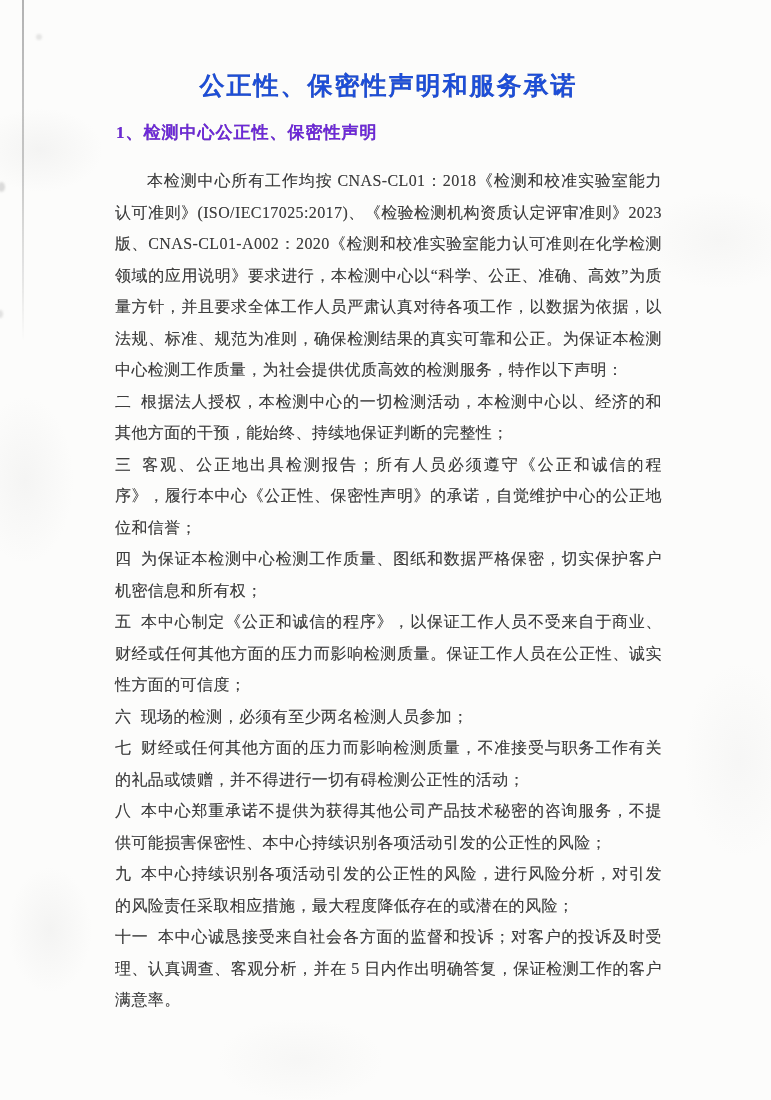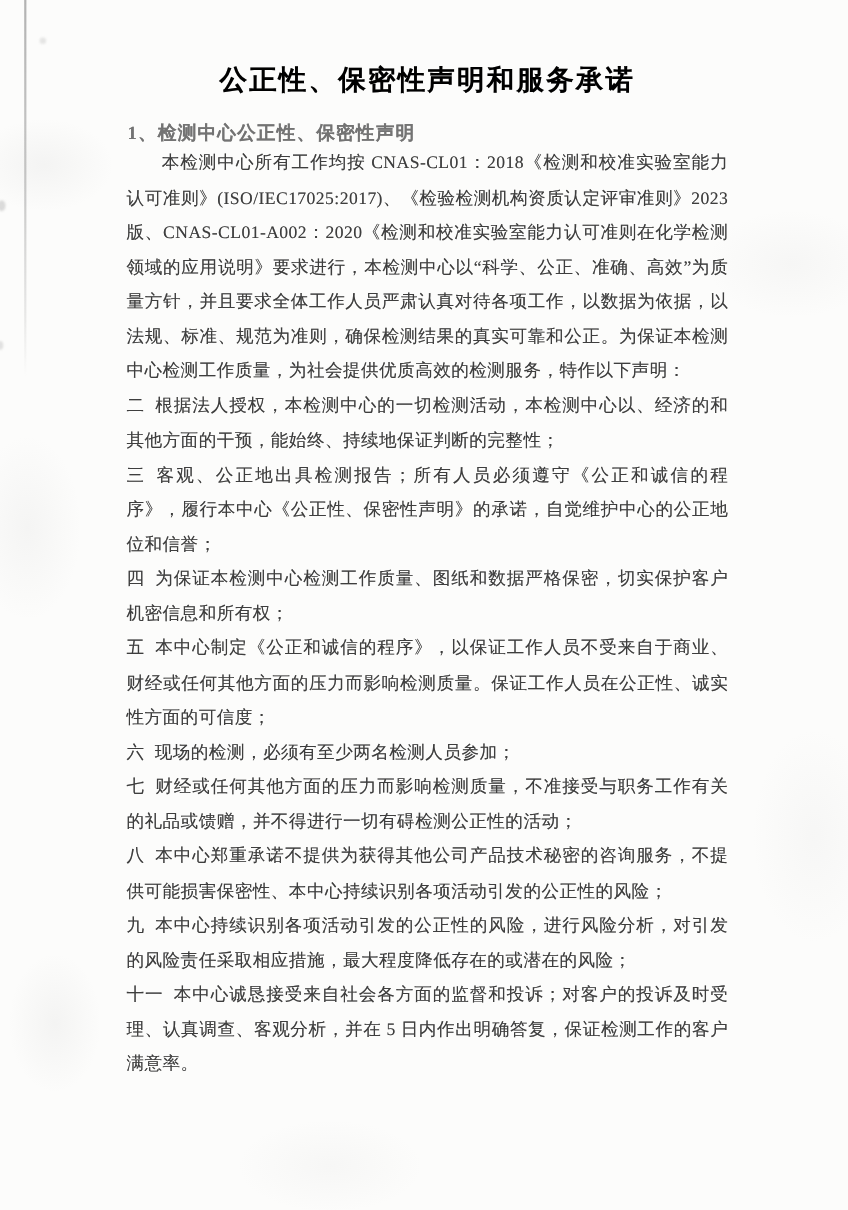--- a/index.html
+++ b/index.html
@@ -47,43 +47,43 @@
   .content {
     position: absolute;
     left: 115px;
     top: 54px;
     width: 547px;
     text-shadow: 0 0 0.5px rgba(80,80,80,0.55);
   }
   .doc-title {
     font-size: 25px;
     font-weight: bold;
-    color: #000000;
+    color: #1d4ed8;
     text-align: center;
     letter-spacing: 2px;
     line-height: 32px;
-    margin: 4px;
+    margin: 16px;
   }
   .section-heading {
     font-size: 17px;
     font-weight: bold;
-    color: #737373;
+    color: #6d28d9;
     letter-spacing: 1px;
     line-height: 20px;
     margin: 21px 0 0 1px;
   }
   .intro, .stmt, .footer-line {
     font-size: 16px;
     line-height: 31.5px;
     letter-spacing: 0.4px;
     margin: 0;
     text-align: justify;
   }
   .intro {
-    margin-top: 2px;
+    margin-top: 22px;
     text-indent: 2em;
   }
   .stmt-num {
     margin-right: 0.58em;
   }
 </style>
 </head>
 <body>
 
 <div class="scan-line-left"></div>

